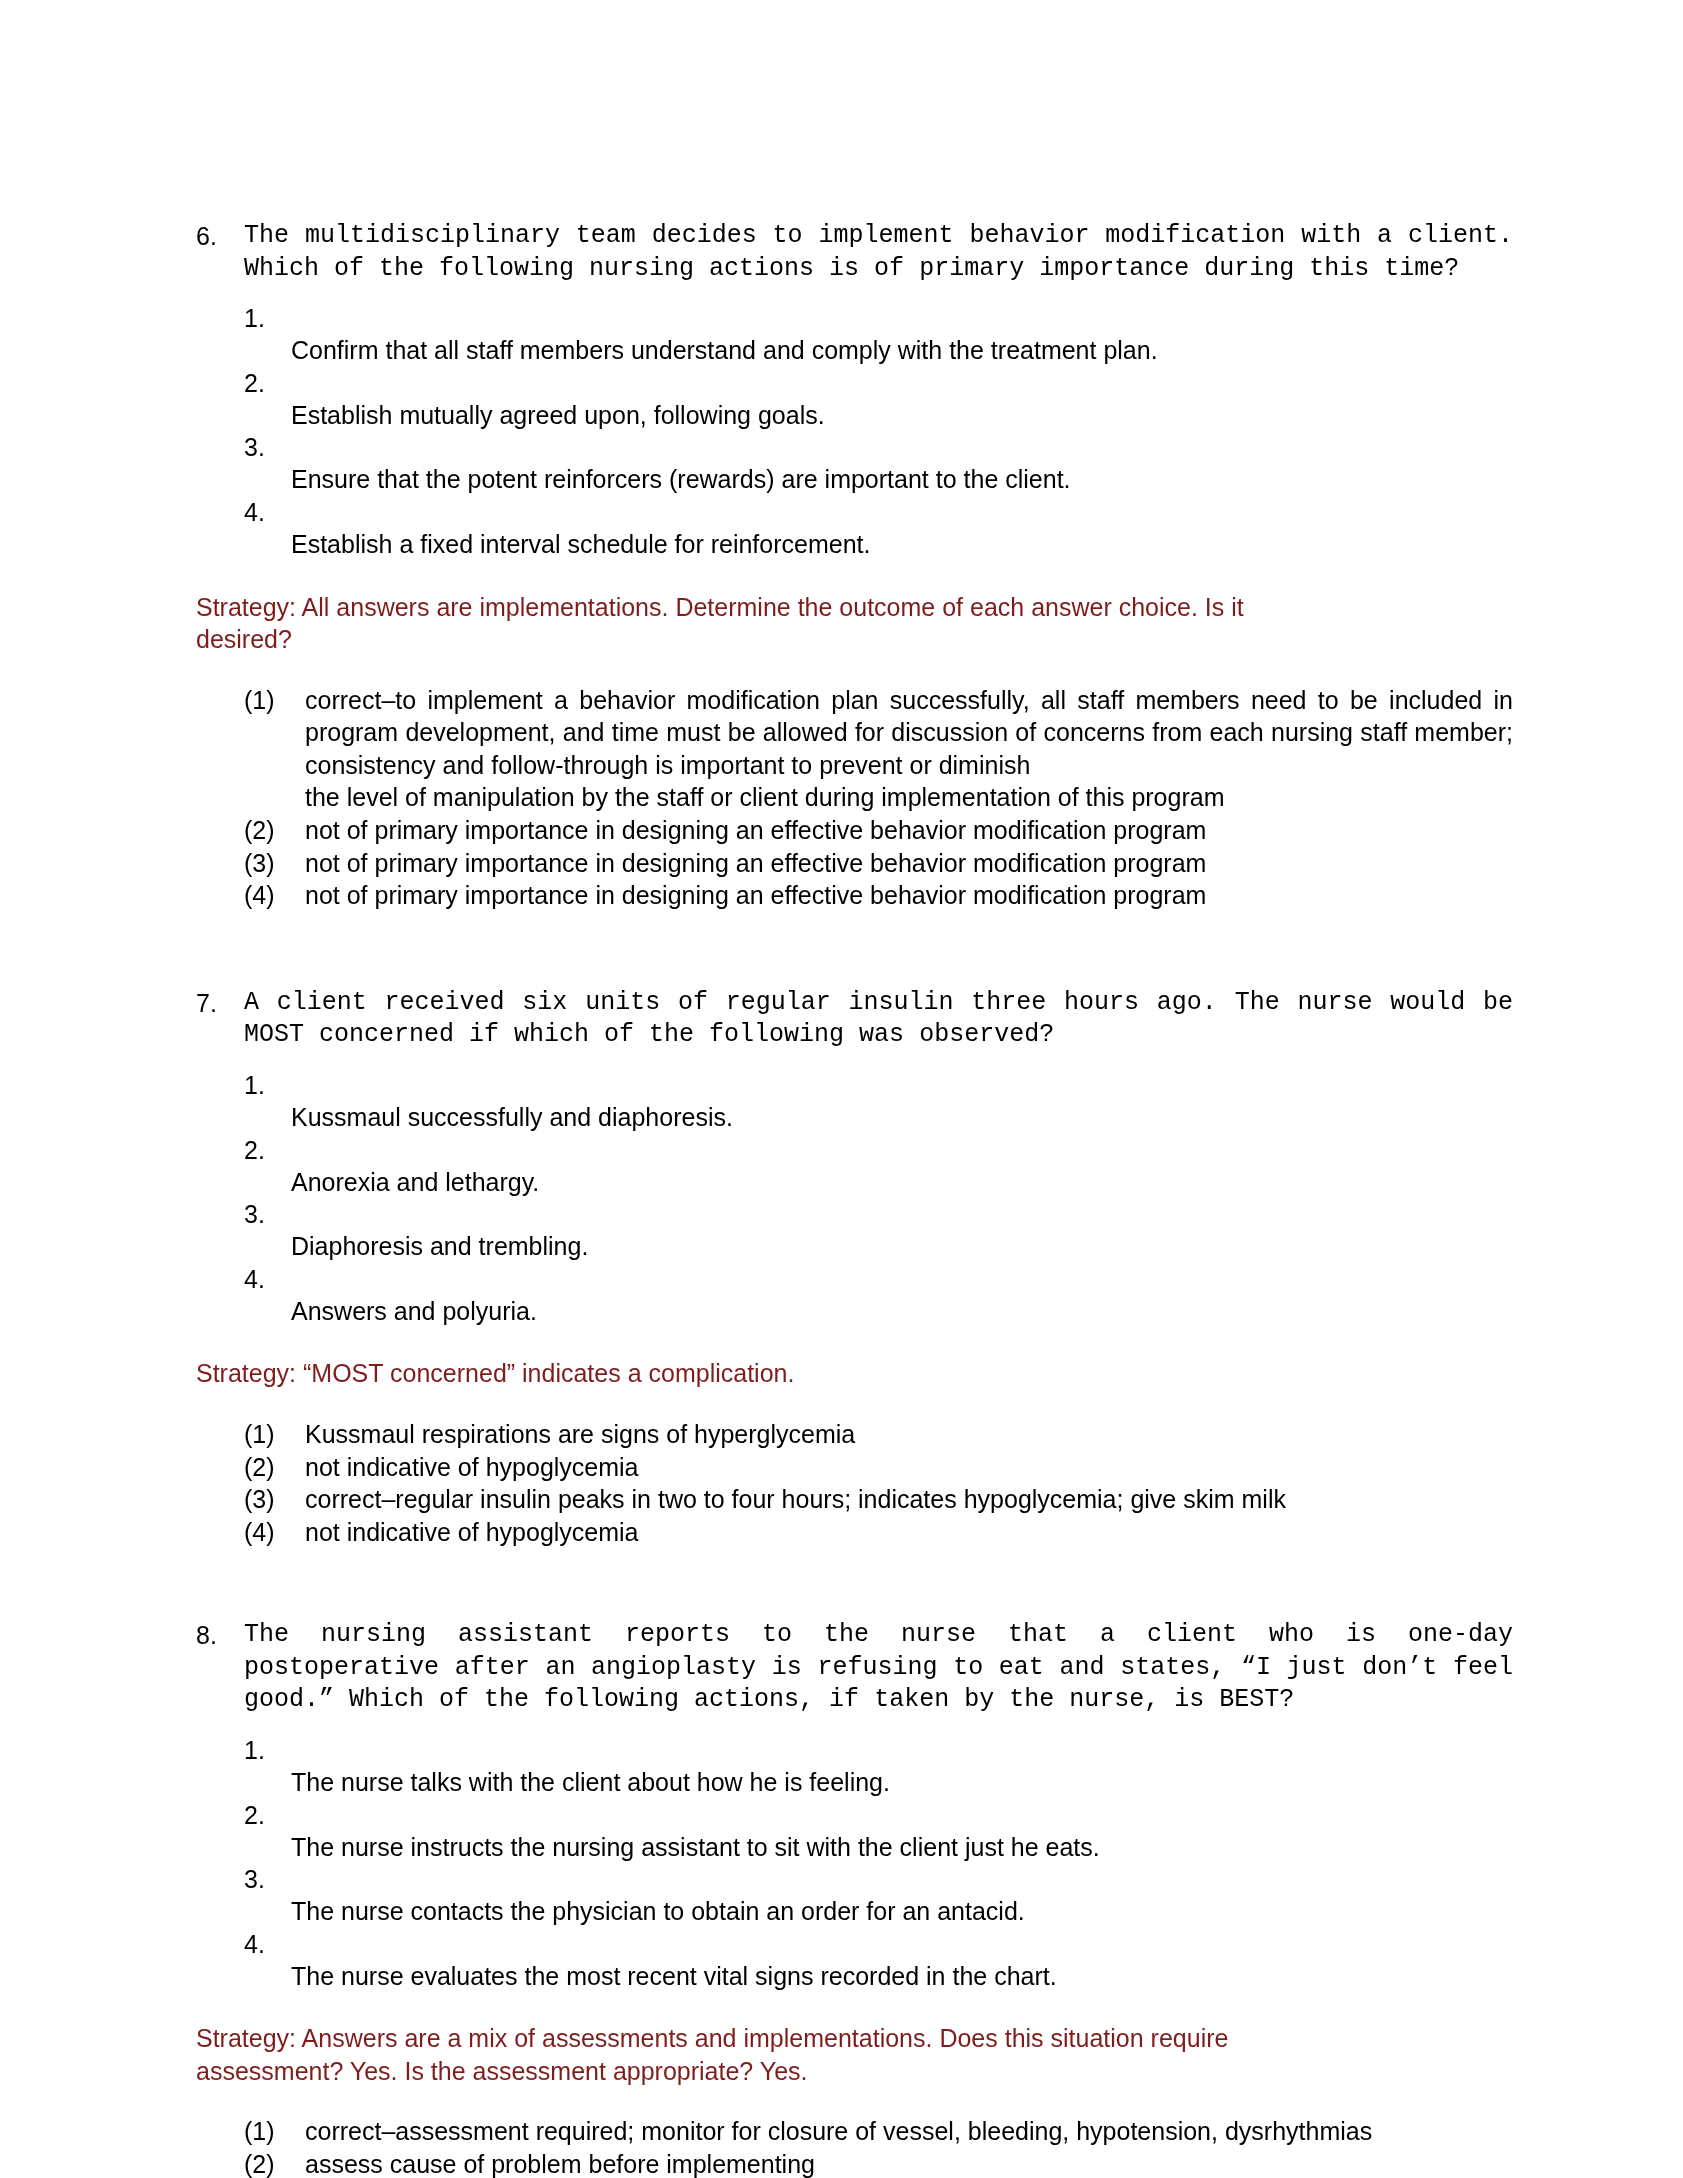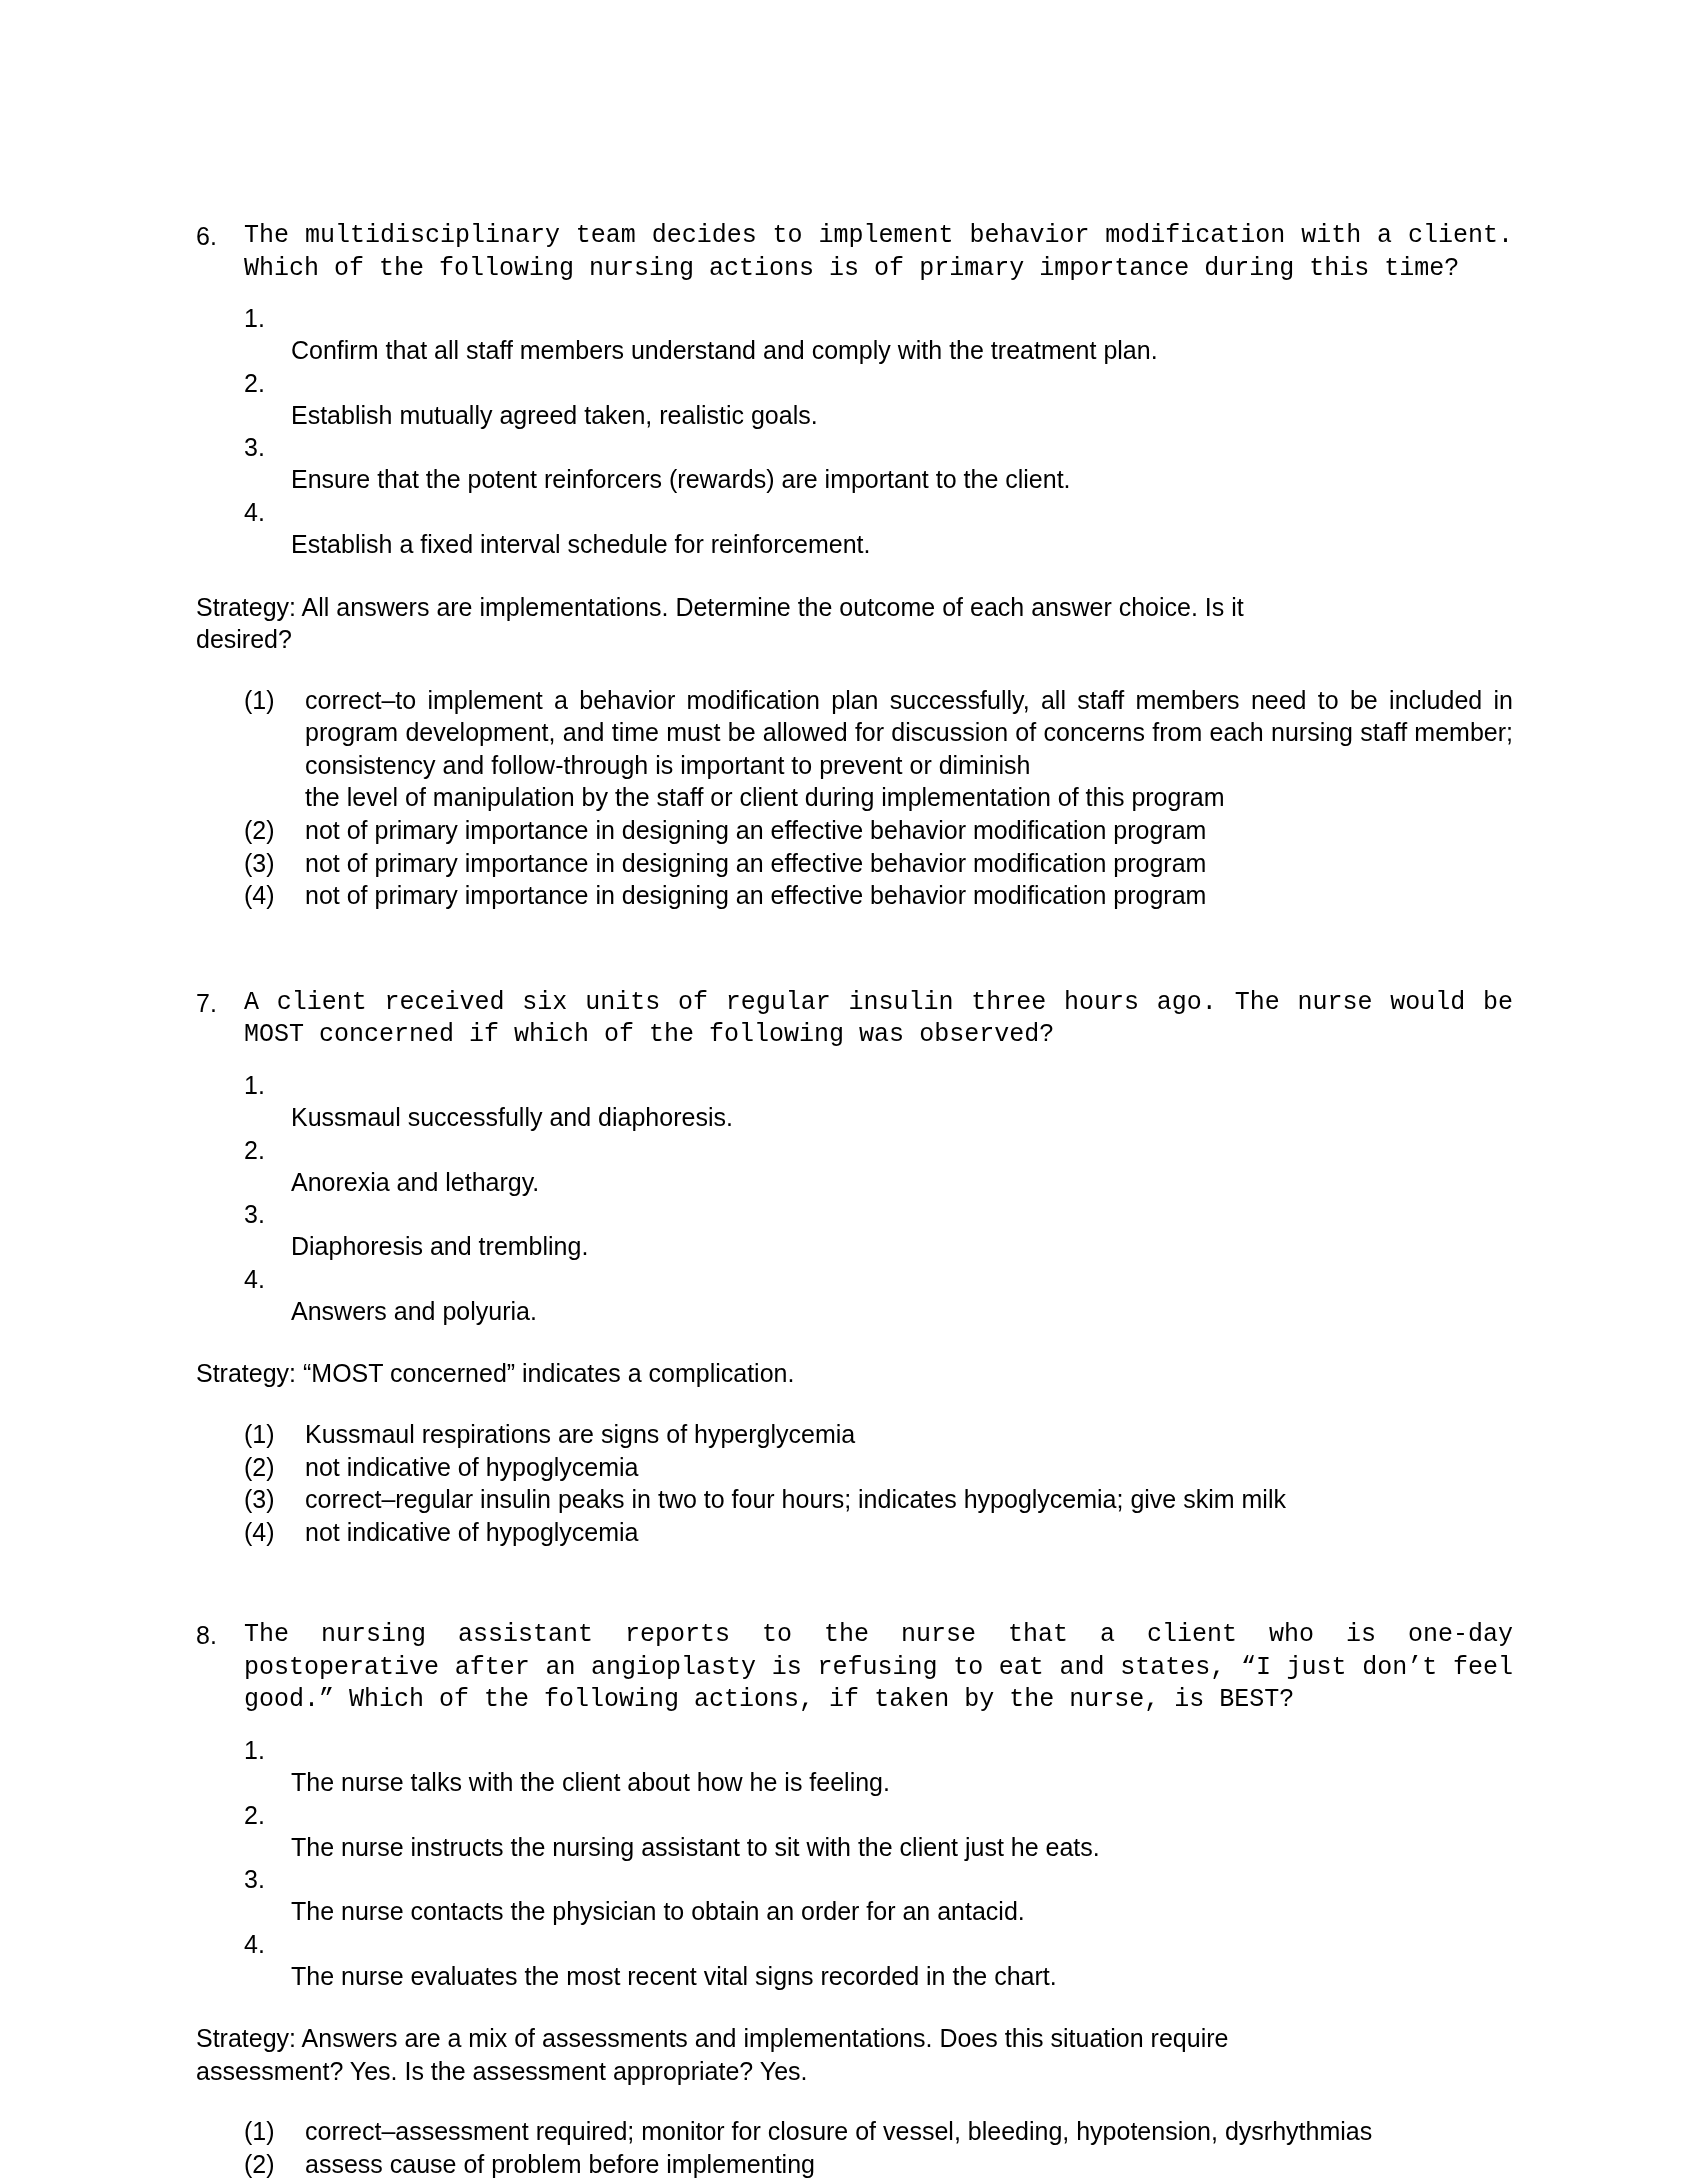--- a/index.html
+++ b/index.html
@@ -67,21 +67,21 @@
     flex: 0 0 auto;
     width: 47px;
   }
   .option-text {
     flex: 1 1 auto;
     margin-top: 32px;
   }
 
   
   .strategy {
-    color: #000000;
+    color: #7f1d1d;
     font-size: 25px;
     line-height: 1.30;
     margin-top: 30px;
     text-align: justify;
     text-justify: inter-word;
   }
   .strategy .lastline {
     display: block;
   }
   .strategy.single {
@@ -131,21 +131,21 @@
         </span>
       </div>
 
       <div class="options">
         <div class="option-row">
           <span class="option-num">1.</span>
           <span class="option-text">Confirm that all staff members understand and comply with the treatment plan.</span>
         </div>
         <div class="option-row">
           <span class="option-num">2.</span>
-          <span class="option-text">Establish mutually agreed taken, realistic goals.</span>
+          <span class="option-text">Establish mutually agreed upon, following goals.</span>
         </div>
         <div class="option-row">
           <span class="option-num">3.</span>
           <span class="option-text">Ensure that the potent reinforcers (rewards) are important to the client.</span>
         </div>
         <div class="option-row">
           <span class="option-num">4.</span>
           <span class="option-text">Establish a fixed interval schedule for reinforcement.</span>
         </div>
       </div>

